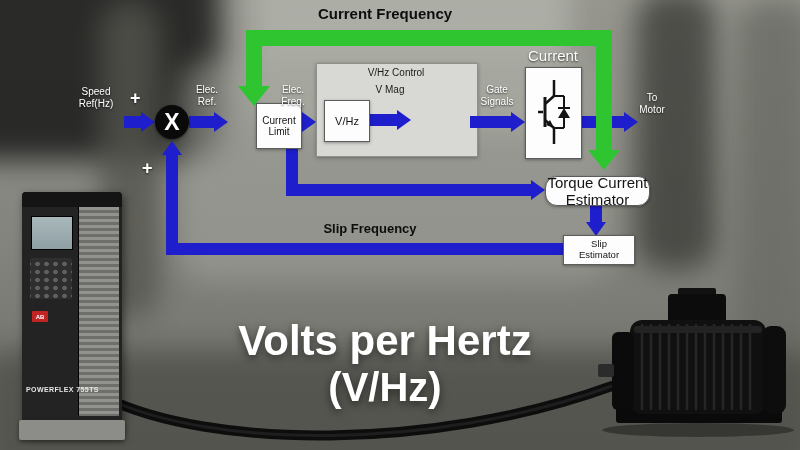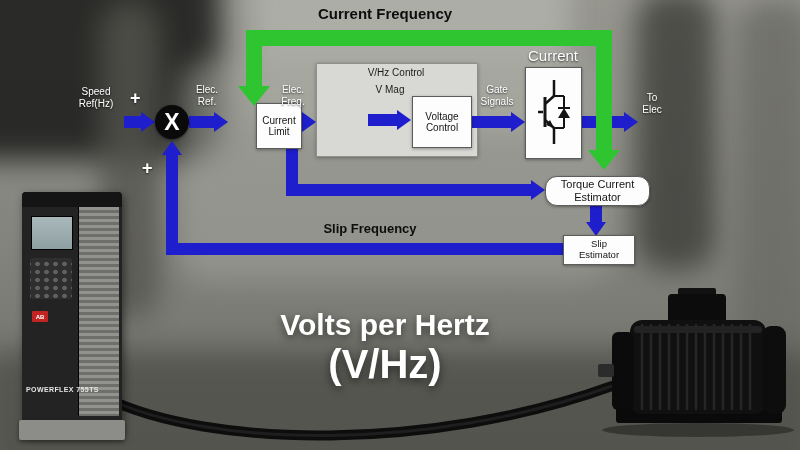--- a/index.html
+++ b/index.html
@@ -21,21 +21,21 @@
   .panel{position:absolute;background:#d8d8d5;border:1px solid #8f8f8b;z-index:3;box-shadow:0 1px 4px rgba(0,0,0,.3);}
   .lbl{position:absolute;text-align:center;white-space:pre-line;z-index:7;}
   .wlbl{color:#fff;font-size:10px;line-height:1.2;text-shadow:0 1px 2px rgba(0,0,0,.7);}
   .klbl{color:#0d0d0d;font-weight:700;}
   .plus{color:#fff;font-size:18px;font-weight:700;text-shadow:0 1px 2px rgba(0,0,0,.7);z-index:7;position:absolute;}
   .sumx{position:absolute;left:155px;top:105px;width:34px;height:34px;border-radius:50%;
         background:#0a0a0a;color:#fff;font-weight:700;font-size:23px;display:flex;align-items:center;
         justify-content:center;z-index:6;box-shadow:0 1px 3px rgba(0,0,0,.5);}
   .title{position:absolute;left:170px;top:308px;width:430px;text-align:center;z-index:8;color:#fff;
          font-weight:700;text-shadow:0 3px 8px rgba(0,0,0,.55);}
-  .title .t1{font-size:30px;line-height:1.1;}
+  .title .t1{font-size:42px;line-height:1.1;margin-top:10px;}
   .title .t2{font-size:40px;line-height:1.15;}
   
   .drive{position:absolute;left:22px;top:192px;width:100px;height:243px;z-index:2;}
   .drv-body{position:absolute;inset:0;background:#232323;border-radius:4px;box-shadow:2px 3px 8px rgba(0,0,0,.5);}
   .drv-top{position:absolute;left:0;top:0;width:100%;height:6%;background:#141414;border-radius:4px 4px 0 0;}
   .drv-vent{position:absolute;left:56%;top:6%;width:40%;height:86%;
             background:repeating-linear-gradient(180deg,#92928e 0 3px,#6e6e6a 3px 6px);border-left:1px solid #000;}
   .drv-screen{position:absolute;left:9%;top:10%;width:40%;height:13%;background:linear-gradient(180deg,#a9b8bb,#8fa0a4);
               border:1px solid #000;}
   .drv-keys{position:absolute;left:8%;top:27%;width:42%;height:17%;background-color:#2e2e2e;border-radius:2px;
@@ -125,54 +125,53 @@
 
   <div class="plus" style="left:130px;top:88px;">+</div>
   <div class="plus" style="left:142px;top:158px;">+</div>
   <div class="sumx">X</div>
 
   <div class="box" style="left:228px;top:103px;width:44px;height:44px;margin-left:28px;">Current
 Limit</div>
 
   <div class="panel" style="left:316px;top:63px;width:160px;height:92px;"></div>
   <div class="lbl" style="left:316px;top:67px;width:160px;font-size:10px;color:#1a1a1a;z-index:7;">V/Hz Control</div>
+  <div class="box" style="left:324px;top:100px;width:44px;height:40px;font-size:11px;">V/Hz</div>
   <div class="lbl" style="left:366px;top:84px;width:48px;font-size:10px;color:#1a1a1a;">V Mag</div>
-  <div class="box" style="left:412px;top:96px;width:58px;height:50px;">Voltage
-Control</div>
 
   <div class="lbl wlbl" style="left:516px;top:47px;width:74px;font-size:15px;">Current</div>
   <div class="box" style="left:525px;top:67px;width:55px;height:90px;">
     <svg class="igbt" width="36" height="74" viewBox="0 0 36 74">
       <path d="M18,4 V20 M18,52 V68" stroke="#141414" stroke-width="2.5" fill="none"></path>
       <path d="M18,20 L9,28 M9,44 L18,52" stroke="#141414" stroke-width="2.5" fill="none"></path>
       <path d="M9,21 V51" stroke="#141414" stroke-width="3" fill="none"></path>
       <path d="M2,36 H7" stroke="#141414" stroke-width="2.5" fill="none"></path>
       <polygon points="18,52 10,49 14,44" fill="#141414"></polygon>
       <path d="M18,20 H28 M18,52 H28 M28,20 V32 M28,42 V52" stroke="#141414" stroke-width="2" fill="none"></path>
       <polygon points="22,42 34,42 28,32" fill="#141414"></polygon>
       <path d="M22,32 H34" stroke="#141414" stroke-width="2" fill="none"></path>
     </svg>
   </div>
 
-  <div class="box" style="left:545px;top:176px;width:103px;height:28px;font-size:11px;border-radius:12px;">Torque Current
+  <div class="box" style="left:545px;top:176px;width:103px;height:28px;font-size:15px;border-radius:12px;">Torque Current
 Estimator</div>
   <div class="box" style="left:563px;top:235px;width:70px;height:28px;font-size:9.5px;">Slip
 Estimator</div>
 
   <div class="lbl klbl" style="left:295px;top:221px;width:150px;font-size:13px;">Slip Frequency</div>
   <div class="lbl klbl" style="left:293px;top:5px;width:184px;font-size:15px;">Current Frequency</div>
   <div class="lbl wlbl" style="left:68px;top:86px;width:56px;">Speed
 Ref(Hz)</div>
   <div class="lbl wlbl" style="left:186px;top:84px;width:42px;">Elec.
 Ref.</div>
   <div class="lbl wlbl" style="left:272px;top:84px;width:42px;">Elec.
 Freq.</div>
   <div class="lbl wlbl" style="left:474px;top:84px;width:46px;">Gate
 Signals</div>
   <div class="lbl wlbl" style="left:630px;top:92px;width:44px;">To
-Elec</div>
+Motor</div>
 
   <div class="title">
     <div class="t1">Volts per Hertz</div>
     <div class="t2">(V/Hz)</div>
   </div>
 
 </div>
 
 </body></html>

